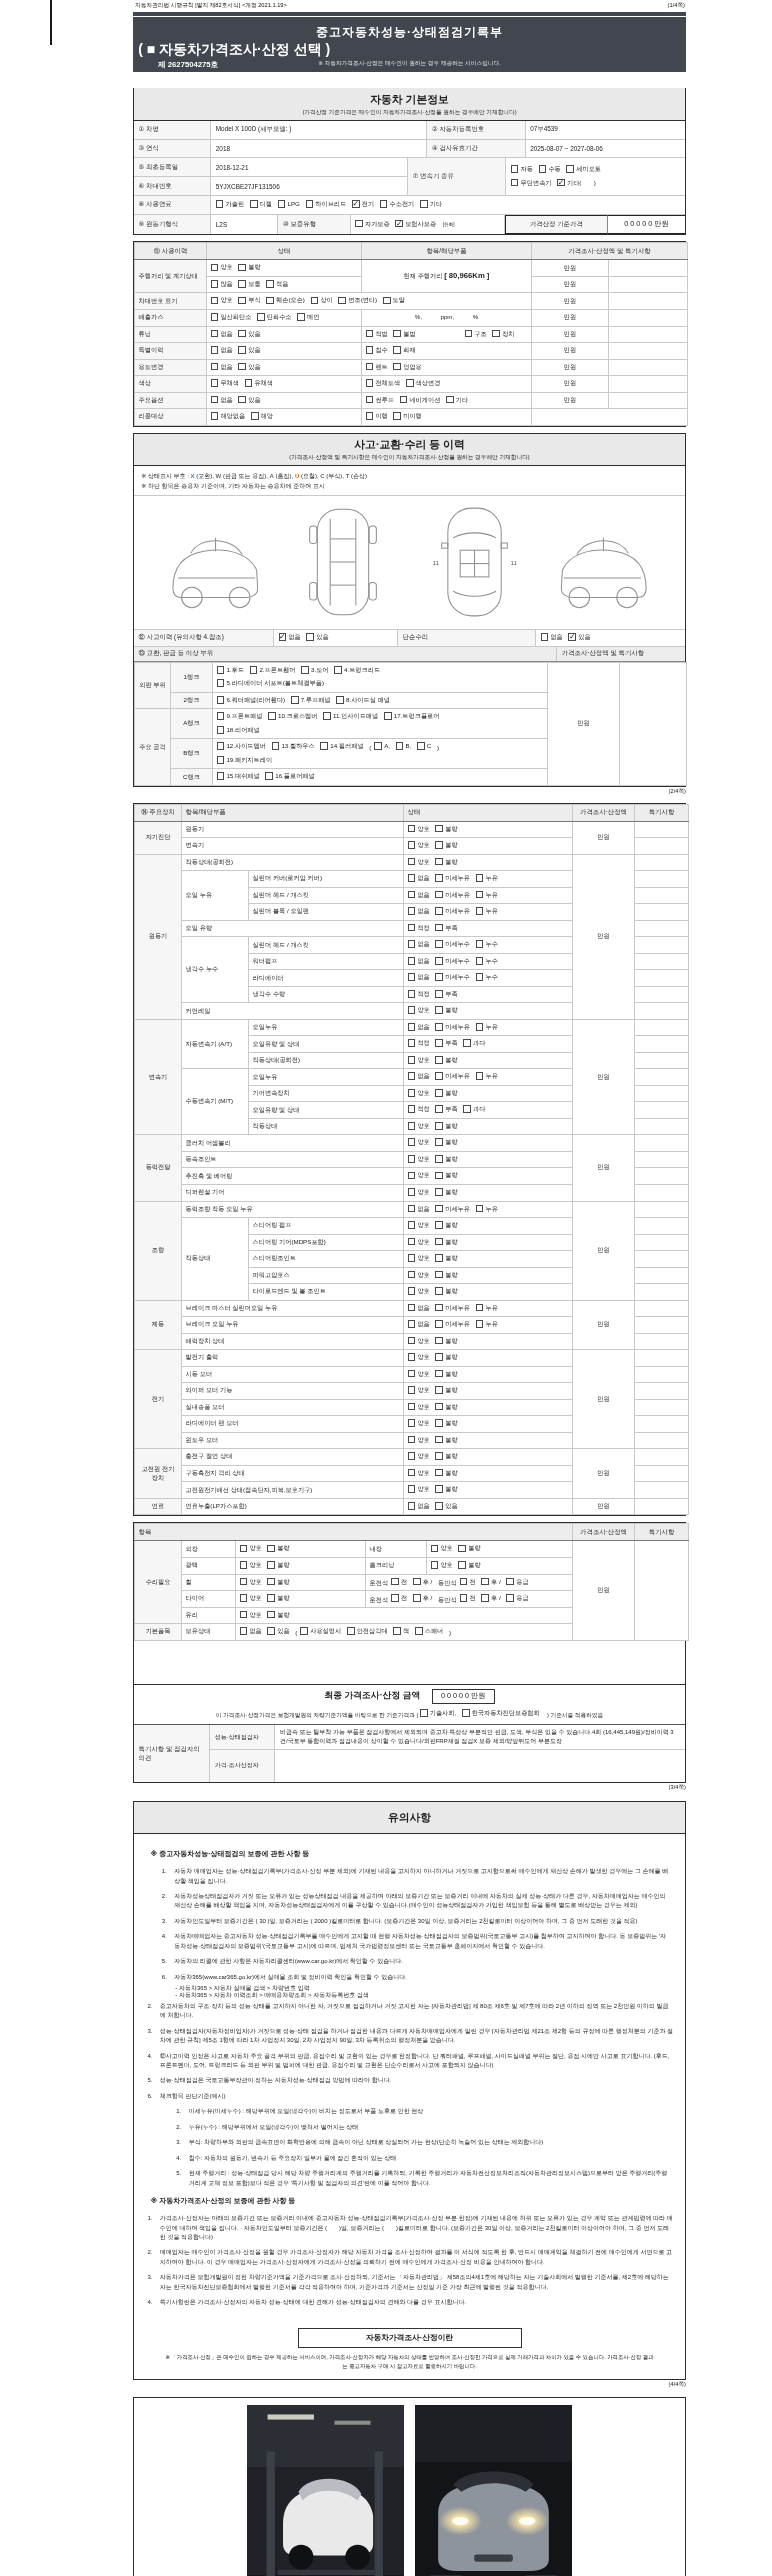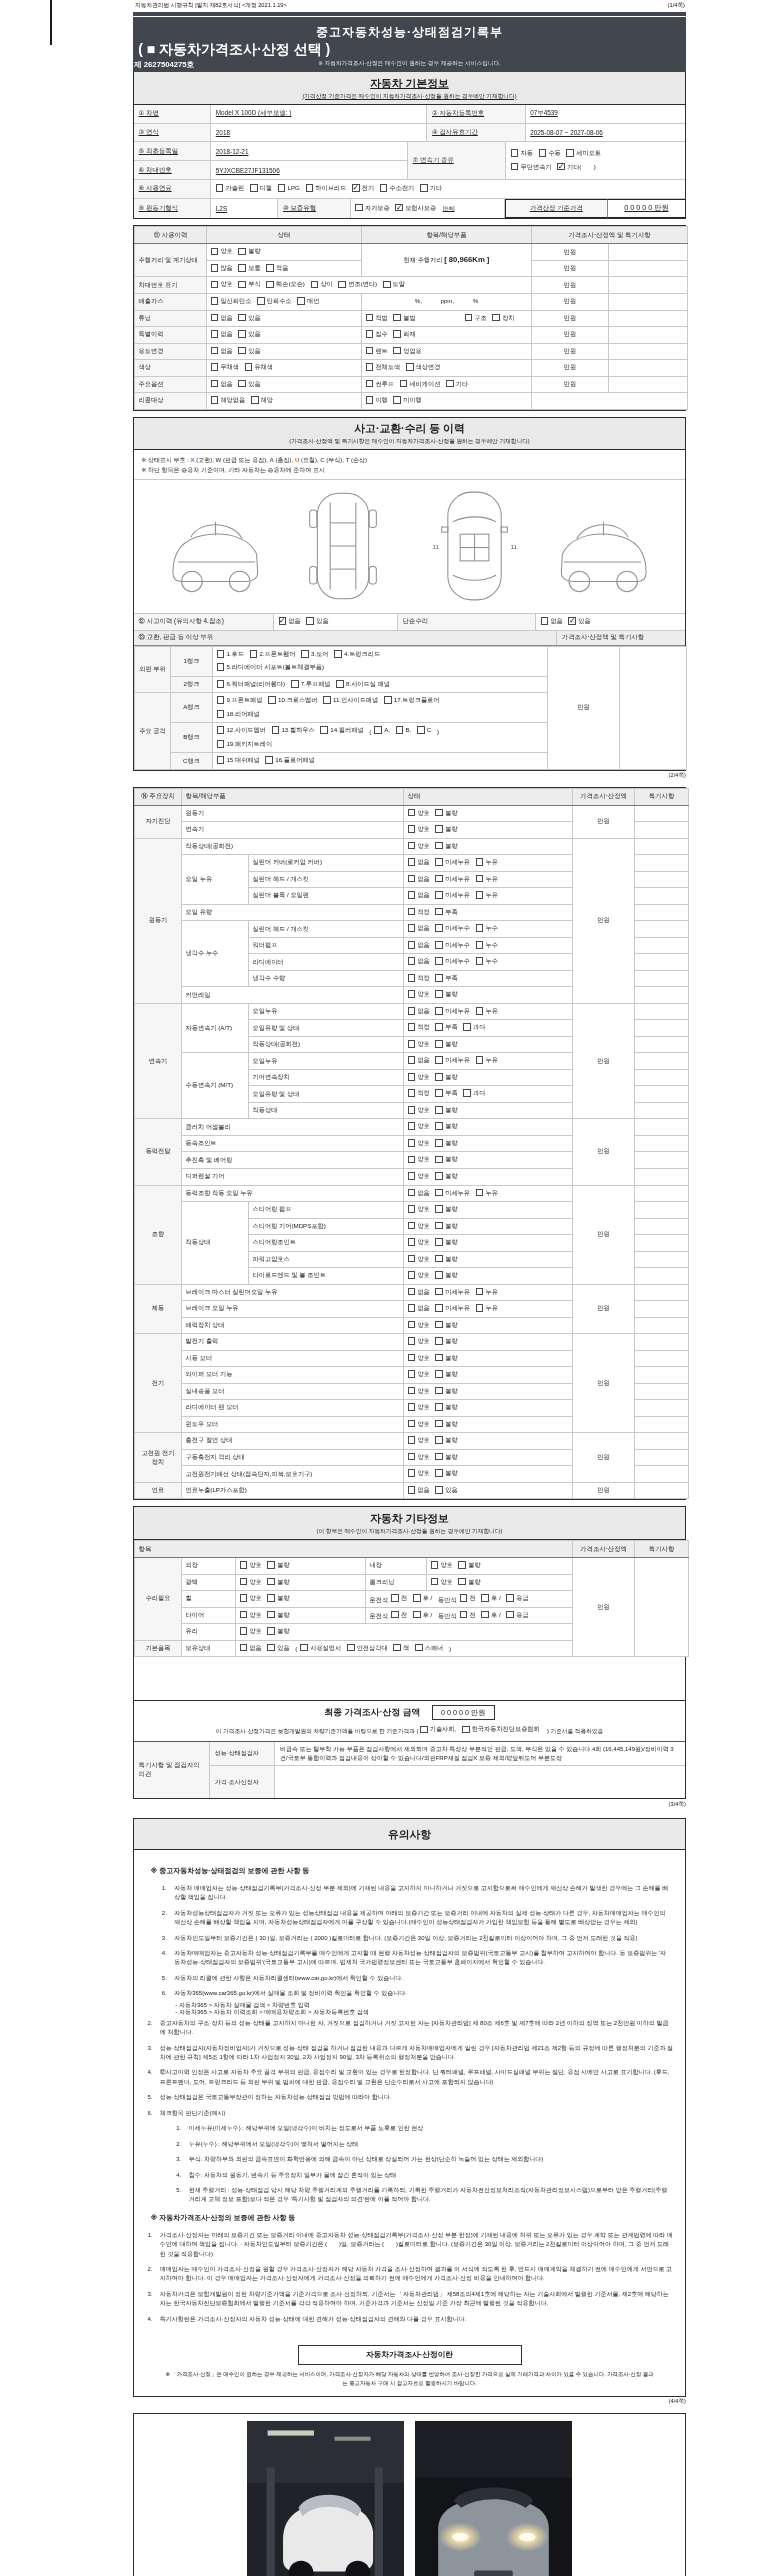--- a/index.html
+++ b/index.html
@@ -8,21 +8,21 @@
   .edge{position:absolute;left:50px;top:0;width:1.5px;height:45px;background:#1a1a1a;}
   .content{position:absolute;left:133px;top:0;width:553px;}
   .refline{display:flex;justify-content:space-between;font-size:5.7px;padding:1.5px 1px 2.1px 2.1px;color:#111;}
   
   .titleband{position:relative;background:#42464f;border-top:2.1px solid #42464f;}
   .titleband::before{content:"";position:absolute;top:2.1px;left:0;right:0;height:1.5px;background:#fff;}
   .tb-inner{padding:10.3px 5.2px 4.1px;position:relative;}
   .doc-title{text-align:center;color:#fff;font-size:12px;font-weight:bold;letter-spacing:1px;}
   .doc-sub{text-align:left;color:#fff;font-size:14px;font-weight:bold;margin-top:0;}
   .doc-note{text-align:center;color:#e8e8e8;font-size:5.7px;margin-top:1.5px;}
-  .doc-no{position:absolute;left:1px;bottom:2.1px;color:#fff;font-size:7.7px;font-weight:bold;}
+  .doc-no{position:absolute;left:25px;bottom:2.1px;color:#fff;font-size:7.7px;font-weight:bold;}
   
   .secbox{border:1px solid #2d2d2d;border-top-width:1.5px;margin-top:6.2px;background:#fff;}
   .sechead{background:#e9e9e9;text-align:center;padding:4.6px 0 3.6px;border-bottom:0.5px solid #2d2d2d;}
   .sechead .h2{font-size:10.8px;font-weight:bold;}
   .sechead .sub{font-size:5.7px;margin-top:1.5px;}
   .pgmark{text-align:right;font-size:5.7px;margin-top:1.5px;color:#222;}
   
   .frow{display:flex;border-bottom:0.5px solid #c9c9c9;align-items:stretch;}
   .frow:last-child{border-bottom:none;}
   .fcell{border-right:0.5px solid #c9c9c9;padding:2.6px 4.6px;font-size:6.4px;display:flex;align-items:center;}
@@ -93,21 +93,21 @@
 
     <div class="titleband" data-name="title-band">
       <div class="tb-inner">
         <div class="doc-title" data-name="document-title">중고자동차성능·상태점검기록부</div>
         <div class="doc-sub" data-name="document-subtitle">( ■ 자동차가격조사·산정 선택 )</div>
         <div class="doc-note" data-name="document-subtitle-note">※ 자동차가격조사·산정은 매수인이 원하는 경우 제공하는 서비스입니다.</div>
         <div class="doc-no" data-name="document-number">제 2627504275호</div>
       </div>
     </div>
 
-    <div class="secbox" style="margin-top:0;border-top:none;text-decoration:underline;" data-name="section-basic-info">
+    <div class="secbox" style="margin-top:16px;border-top:none;" data-name="section-basic-info">
       <div class="sechead" data-name="basic-info-header">
         <div class="h2" data-name="basic-info-title">자동차 기본정보</div>
         <div class="sub" data-name="basic-info-subtitle">(가격산정 기준가격은 매수인이 자동차가격조사·산정을 원하는 경우에만 기재합니다)</div>
       </div>
       <div class="frow" style="height:17.5px;">
         <div class="fcell lblc" style="width:67px;" data-name="car-name-label">① 차명</div>
         <div class="fcell" style="width:206px;" data-name="car-name-value">Model X 100D (세부모델: )</div>
         <div class="fcell lblc" style="width:88px;" data-name="reg-no-label">② 자동차등록번호</div>
         <div class="fcell" style="flex:1;" data-name="reg-no-value">07부4539</div>
       </div>
@@ -1141,24 +1141,20 @@
                     <span class="cl" data-name="checkbox-label">있음</span>
                   </span></span></td>
               <td class="ctr" data-name="table-cell">만원</td>
               <td data-name="table-cell"></td>
             </tr>
           </tbody>
       </table>
     </div>
 
     <div class="secbox" data-name="section-etc-info">
-      <div class="sechead" data-name="etc-header">
-        <div class="h2" data-name="etc-title">자동차 기타정보</div>
-        <div class="sub" data-name="etc-subtitle">(이 항목은 매수인이 자동차가격조사·산정을 원하는 경우에만 기재합니다)</div>
-      </div>
       <table data-name="etc-info-table">
         <colgroup>
             <col style="width:47px">
             <col style="width:54px">
             <col style="width:130px">
             <col style="width:61px">
             <col style="width:146px">
             <col style="width:62px">
             <col style="width:54px">
           </colgroup>

